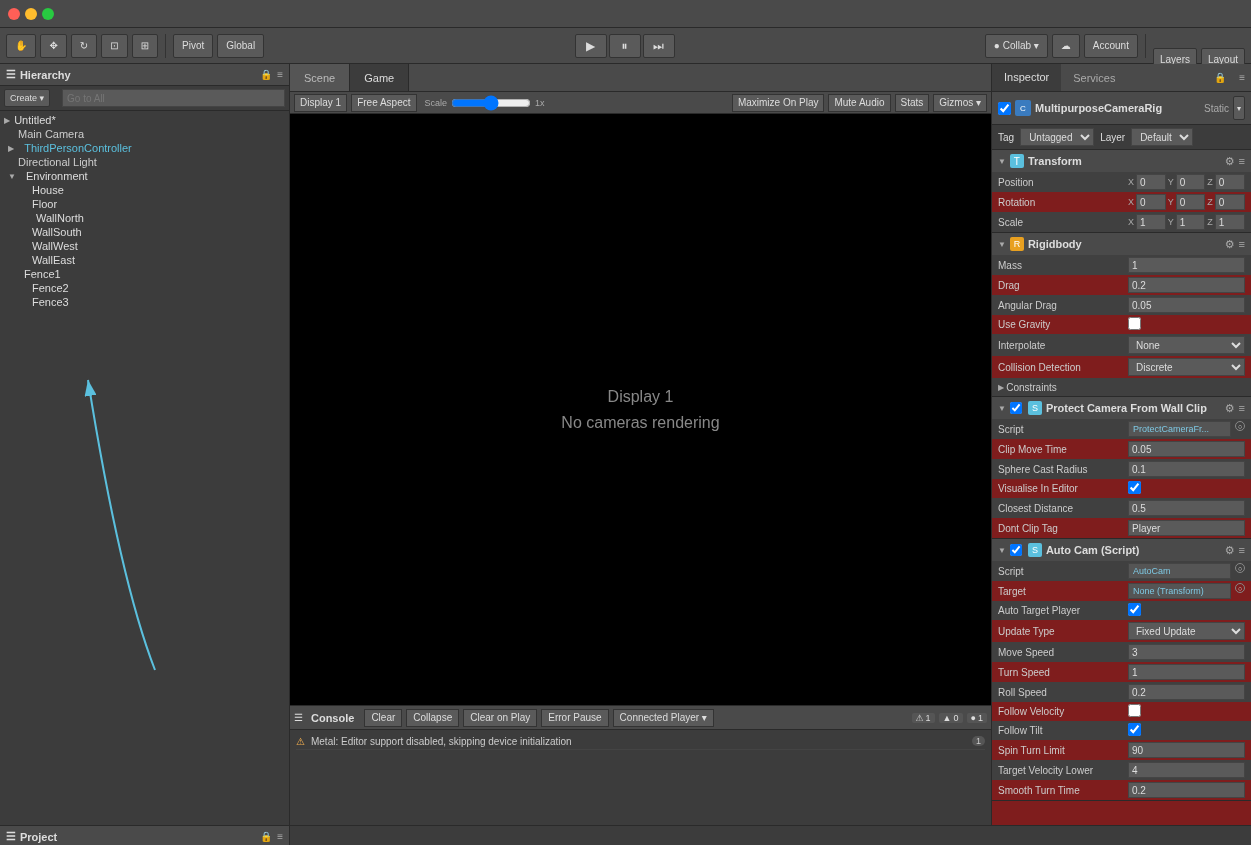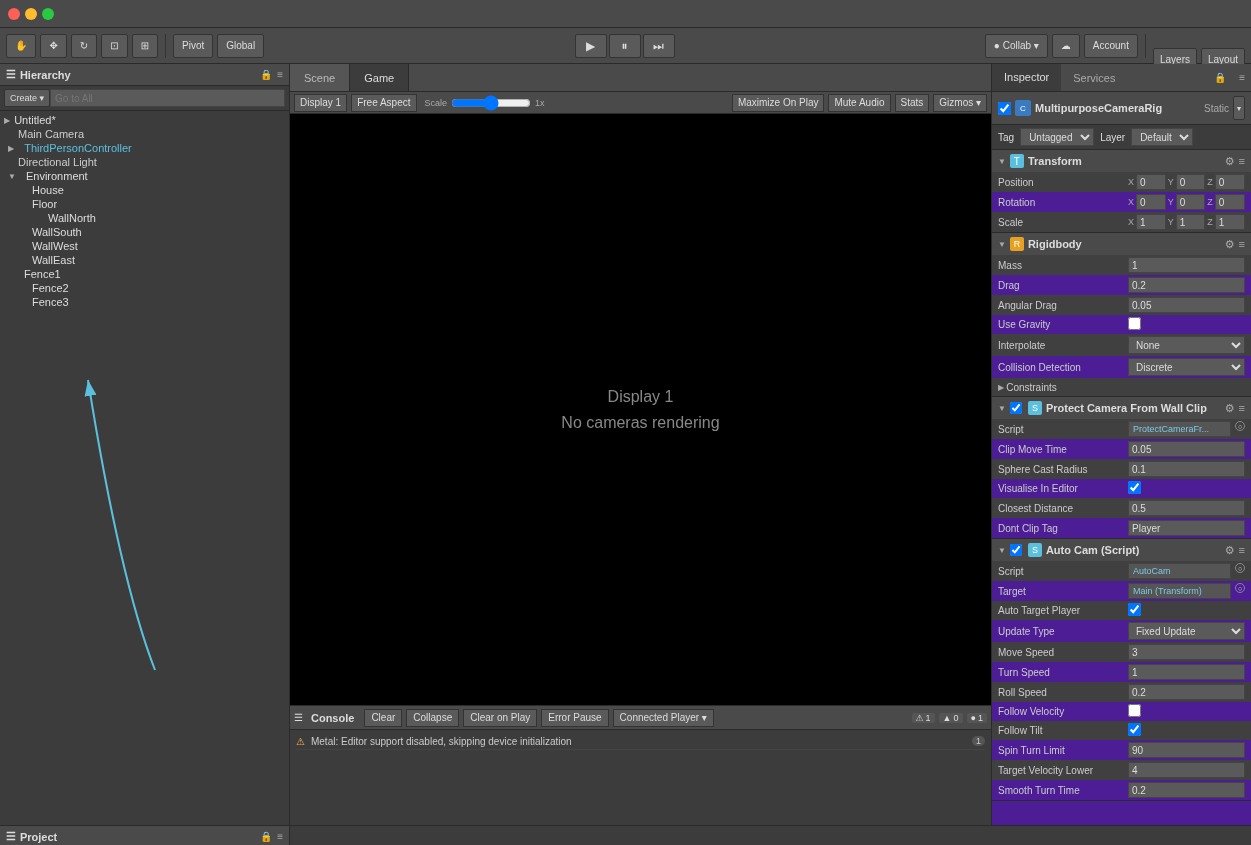--- a/index.html
+++ b/index.html
@@ -25,21 +25,21 @@
     .toolbar-dropdown { background: #5a5a5a; border: 1px solid #333; color: #ddd; font-size: 10px; padding: 2px 6px; height: 24px; display: flex; align-items: center; gap: 3px; cursor: pointer; border-radius: 2px; margin-top: 28px; }
 
     
     .main-layout { display: flex; height: calc(845px - 28px - 36px - 20px); }
 
     
     .hierarchy-panel { width: 290px; background: #3c3c3c; border-right: 1px solid #2a2a2a; display: flex; flex-direction: column; }
     .panel-header { background: #4a4a4a; padding: 4px 6px; border-bottom: 1px solid #2a2a2a; display: flex; align-items: center; gap: 4px; font-size: 11px; font-weight: bold; }
     .panel-header-actions { display: flex; gap: 4px; margin-left: auto; }
     .panel-header-btn { background: none; border: none; color: #aaa; cursor: pointer; font-size: 10px; }
-    .hierarchy-toolbar { display: flex; align-items: center; gap: 0; padding: 3px 4px; background: #3c3c3c; border-bottom: 1px solid #2a2a2a; }
+    .hierarchy-toolbar { display: flex; align-items: center; gap: 12px; padding: 3px 4px; background: #3c3c3c; border-bottom: 1px solid #2a2a2a; }
     .hierarchy-search { background: #5a5a5a; border: 1px solid #444; color: #ddd; padding: 1px 4px; font-size: 10px; height: 18px; flex: 1; }
     .hierarchy-items { flex: 1; overflow-y: auto; padding: 2px 0; }
     .h-item { padding: 1px 4px; cursor: pointer; display: flex; align-items: center; gap: 2px; white-space: nowrap; }
     .triangle { font-size: 8px; color: #aaa; margin-right: 2px; }
     .h-item-text { font-size: 11px; }
     .h-item-text.blue { color: #5bc0de; }
     .h-item-text.light { color: #ccc; }
 
     
     .middle-area { flex: 1; display: flex; flex-direction: column; }
@@ -60,21 +60,21 @@
     .console-toolbar { background: #4a4a4a; height: 24px; display: flex; align-items: center; padding: 0 4px; gap: 4px; border-bottom: 1px solid #2a2a2a; }
     .console-btn { background: #5a5a5a; border: 1px solid #333; color: #ddd; font-size: 10px; padding: 1px 6px; height: 18px; cursor: pointer; }
     .console-content { flex: 1; padding: 4px 6px; font-size: 10px; color: #ccc; overflow-y: auto; }
     .console-item { display: flex; align-items: flex-start; gap: 6px; padding: 2px 0; border-bottom: 1px solid #444; }
     .console-icon { color: #f0ad4e; font-size: 10px; }
     .console-counter { margin-left: auto; background: #555; border-radius: 10px; padding: 0 4px; font-size: 9px; }
     .console-badges { display: flex; gap: 4px; margin-left: auto; align-items: center; }
     .badge { background: #555; border-radius: 2px; padding: 0 4px; font-size: 9px; display: flex; align-items: center; gap: 2px; }
 
     
-    .inspector-panel { width: 260px; background: #4c1d95; border-left: 1px solid #2a2a2a; display: flex; flex-direction: column; overflow: hidden; }
+    .inspector-panel { width: 260px; background: #7f1d1d; border-left: 1px solid #2a2a2a; display: flex; flex-direction: column; overflow: hidden; }
     .inspector-tabs { background: #4a4a4a; height: 28px; display: flex; align-items: stretch; border-bottom: 1px solid #2a2a2a; }
     .inspector-tab { padding: 0 12px; cursor: pointer; font-size: 11px; display: flex; align-items: center; }
     .inspector-tab.active { background: #3c3c3c; border-bottom: 2px solid #3c3c3c; }
     .inspector-tab:not(.active) { color: #aaa; }
     .inspector-scroll { flex: 1; overflow-y: auto; }
 
     
     .obj-header { display: flex; align-items: center; gap: 4px; padding: 4px 6px; background: #4a4a4a; border-bottom: 1px solid #2a2a2a; }
     .obj-icon { width: 16px; height: 16px; background: #3498db; border-radius: 2px; display: flex; align-items: center; justify-content: center; font-size: 8px; flex-shrink: 0; }
     .obj-name { font-size: 11px; font-weight: bold; flex: 1; }
@@ -183,21 +183,21 @@
         <span style="margin-left:4px" class="triangle">▼</span>
         <span style="margin-left:6px" class="h-item-text">Environment</span>
       </div>
       <div class="h-item">
         <span style="margin-left:28px" class="h-item-text">House</span>
       </div>
       <div class="h-item">
         <span style="margin-left:28px" class="h-item-text">Floor</span>
       </div>
       <div class="h-item">
-        <span style="margin-left:44px" class="h-item-text">WallNorth</span>
+        <span style="margin-left:32px" class="h-item-text">WallNorth</span>
       </div>
       <div class="h-item">
         <span style="margin-left:28px" class="h-item-text">WallSouth</span>
       </div>
       <div class="h-item">
         <span style="margin-left:28px" class="h-item-text">WallWest</span>
       </div>
       <div class="h-item">
         <span style="margin-left:28px" class="h-item-text">WallEast</span>
       </div>
@@ -458,21 +458,21 @@
         <div class="comp-row">
           <span class="comp-label">Script</span>
           <div class="comp-value comp-value-ref">
             <div class="ref-box">AutoCam</div>
             <div class="ref-circle">○</div>
           </div>
         </div>
         <div class="comp-row">
           <span class="comp-label">Target</span>
           <div class="comp-value comp-value-ref">
-            <div class="ref-box">Main (Transform)</div>
+            <div class="ref-box">None (Transform)</div>
             <div class="ref-circle">○</div>
           </div>
         </div>
         <div class="comp-row">
           <span class="comp-label">Auto Target Player</span>
           <div class="comp-value"><input type="checkbox" checked="" style=""></div>
         </div>
         <div class="comp-row">
           <span class="comp-label">Update Type</span>
           <div class="comp-value">

